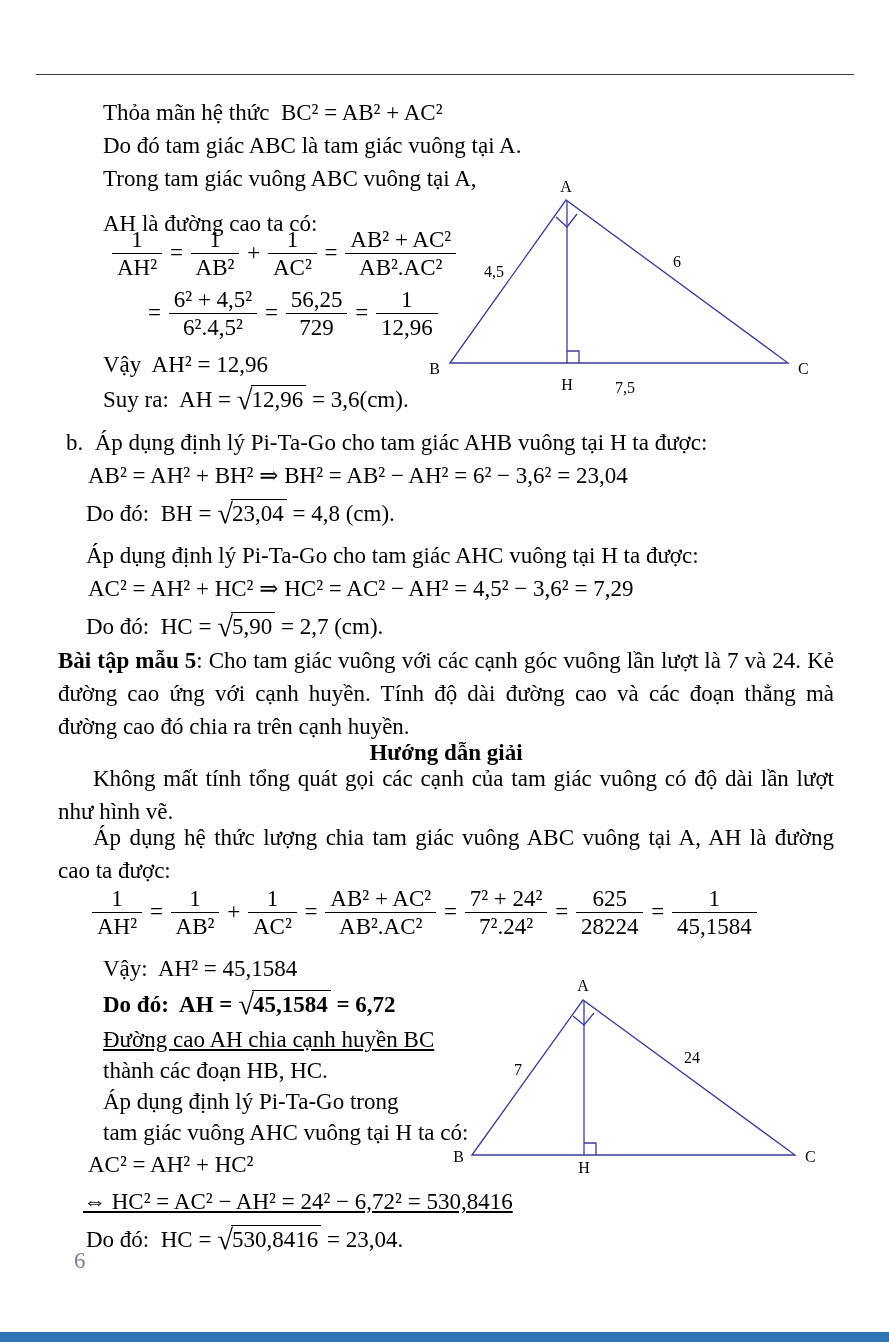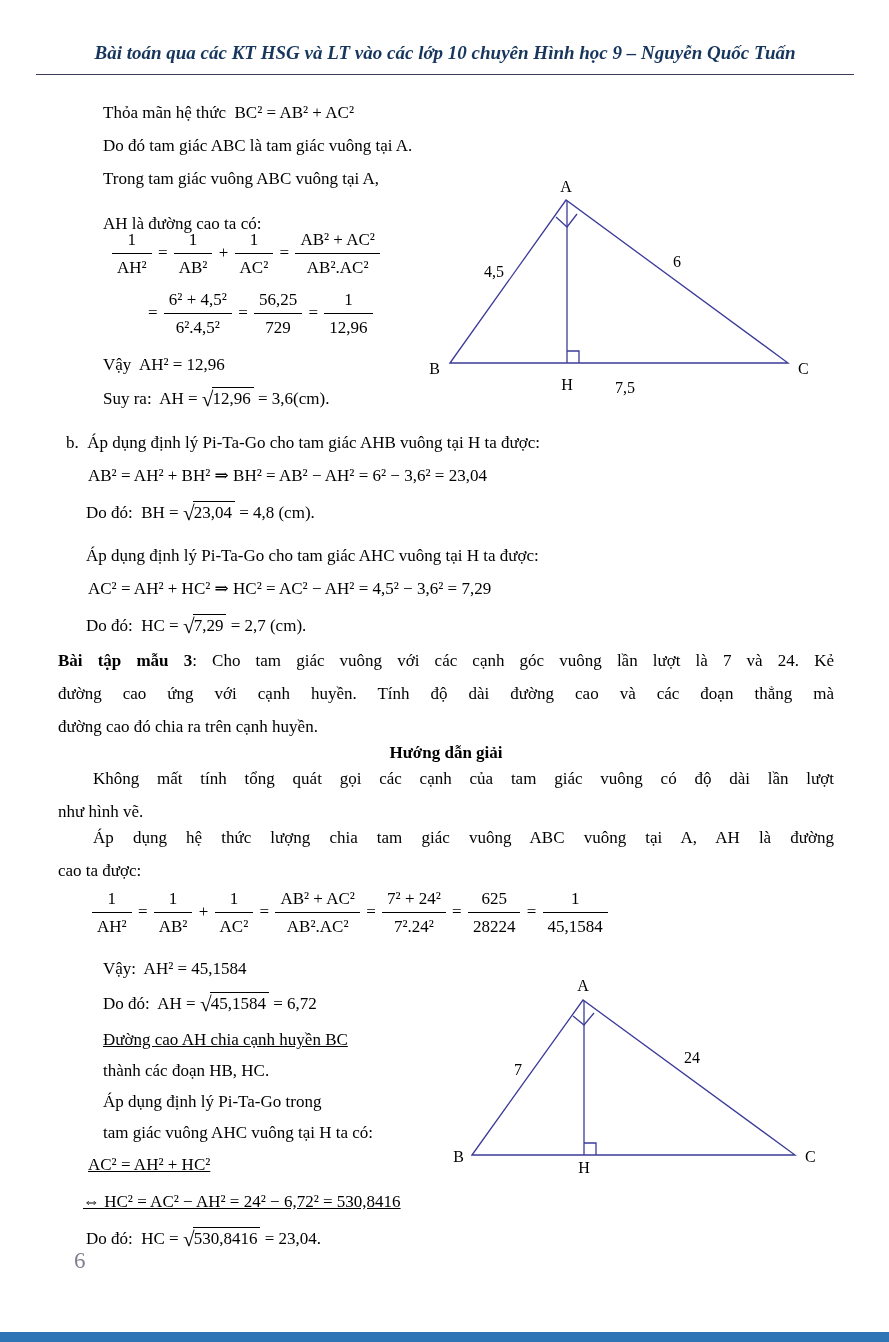--- a/index.html
+++ b/index.html
@@ -11,21 +11,21 @@
   #header-title {
     position:absolute; top:42px; left:36px; width:818px;
     text-align:center; font-size:19px; font-weight:bold; font-style:italic;
     color:#17365d; white-space:nowrap;
   }
   #header-rule {
     position:absolute; top:74px; left:36px; width:818px; height:0;
     border-top:1.6px solid #3a3a5c;
   }
   .line {
-    position:absolute; font-size:17px; line-height:26px; white-space:pre;
+    position:absolute; font-size:23px; line-height:26px; white-space:pre;
   }
   .line.justify { white-space:normal; text-align:justify; text-align-last:justify; }
   .line.center { text-align:center; text-align-last:center; white-space:normal; }
   .line.math { display:flex; align-items:center; height:56px; }
   .frac { display:inline-flex; flex-direction:column; text-align:center;
           vertical-align:middle; margin:0 2px; }
   .frac .num { padding:0 5px 1px 5px; border-bottom:1.4px solid #000; line-height:25px; }
   .frac .den { padding:1px 5px 0 5px; line-height:25px; }
   .sqrt { white-space:nowrap; }
   .sqrt .rad { font-size:1.25em; vertical-align:-2px; }
@@ -37,54 +37,53 @@
   #footer-bar {
     position:absolute; left:0; bottom:0; width:889px; height:10px; background:#2e75b6;
   }
   .diagram { position:absolute; }
 </style>
 </head>
 <body>
 
 <div id="page">
 
-  <div id="header-title" style="color: rgb(23, 54, 93);">Bài toán qua các KT HSG và LT vào các lớp 10 chuyên Hình học 9 – Nguyễn Quốc Tuấn</div>
   <div id="header-rule"></div>
 
   <div id="content">
       <div class="line" style="top: 100px; left: 103px;"><span>Thỏa mãn hệ thức  BC² = AB² + AC²</span></div>
       <div class="line" style="top: 133px; left: 103px;"><span>Do đó tam giác ABC là tam giác vuông tại A.</span></div>
       <div class="line" style="top: 166px; left: 103px;"><span>Trong tam giác vuông ABC vuông tại A,</span></div>
       <div class="line" style="top: 211px; left: 103px;"><span>AH là đường cao ta có:</span></div>
       <div class="line math" style="top: 225px; left: 110px;"><span class="frac"><span class="num">1</span><span class="den">AH²</span></span><span> = </span><span class="frac"><span class="num">1</span><span class="den">AB²</span></span><span> + </span><span class="frac"><span class="num">1</span><span class="den">AC²</span></span><span> = </span><span class="frac"><span class="num">AB² + AC²</span><span class="den">AB².AC²</span></span></div>
       <div class="line math" style="top: 285px; left: 148px;"><span>= </span><span class="frac"><span class="num">6² + 4,5²</span><span class="den">6².4,5²</span></span><span> = </span><span class="frac"><span class="num">56,25</span><span class="den">729</span></span><span> = </span><span class="frac"><span class="num">1</span><span class="den">12,96</span></span></div>
       <div class="line" style="top: 352px; left: 103px;"><span>Vậy  AH² = 12,96</span></div>
       <div class="line" style="top: 386px; left: 103px;"><span>Suy ra:  AH = </span><span class="sqrt"><span class="rad">√</span><span class="arg">12,96</span></span><span> = 3,6(cm).</span></div>
       <div class="line" style="top: 430px; left: 66px;"><span>b.  Áp dụng định lý Pi-Ta-Go cho tam giác AHB vuông tại H ta được:</span></div>
       <div class="line" style="top: 463px; left: 88px;"><span>AB² = AH² + BH² ⇒ BH² = AB² − AH² = 6² − 3,6² = 23,04</span></div>
       <div class="line" style="top: 500px; left: 86px;"><span>Do đó:  BH = </span><span class="sqrt"><span class="rad">√</span><span class="arg">23,04</span></span><span> = 4,8 (cm).</span></div>
       <div class="line" style="top: 543px; left: 86px;"><span>Áp dụng định lý Pi-Ta-Go cho tam giác AHC vuông tại H ta được:</span></div>
       <div class="line" style="top: 576px; left: 88px;"><span>AC² = AH² + HC² ⇒ HC² = AC² − AH² = 4,5² − 3,6² = 7,29</span></div>
-      <div class="line" style="top: 613px; left: 86px;"><span>Do đó:  HC = </span><span class="sqrt"><span class="rad">√</span><span class="arg">7,29</span></span><span> = 2,7 (cm).</span></div>
-      <div class="line justify" style="top: 648px; left: 58px; width: 776px;"><b>Bài tập mẫu 3</b><span>: Cho tam giác vuông với các cạnh góc vuông lần lượt là 7 và 24. Kẻ</span></div>
+      <div class="line" style="top: 613px; left: 86px;"><span>Do đó:  HC = </span><span class="sqrt"><span class="rad">√</span><span class="arg">5,90</span></span><span> = 2,7 (cm).</span></div>
+      <div class="line justify" style="top: 648px; left: 58px; width: 776px;"><b>Bài tập mẫu 5</b><span>: Cho tam giác vuông với các cạnh góc vuông lần lượt là 7 và 24. Kẻ</span></div>
       <div class="line justify" style="top: 681px; left: 58px; width: 776px;"><span>đường cao ứng với cạnh huyền. Tính độ dài đường cao và các đoạn thẳng mà</span></div>
       <div class="line" style="top: 714px; left: 58px;"><span>đường cao đó chia ra trên cạnh huyền.</span></div>
       <div class="line center" style="top: 740px; left: 58px; width: 776px;"><b>Hướng dẫn giải</b></div>
       <div class="line justify" style="top: 766px; left: 93px; width: 741px;"><span>Không mất tính tổng quát gọi các cạnh của tam giác vuông có độ dài lần lượt</span></div>
       <div class="line" style="top: 799px; left: 58px;"><span>như hình vẽ.</span></div>
       <div class="line justify" style="top: 825px; left: 93px; width: 741px;"><span>Áp dụng hệ thức lượng chia tam giác vuông ABC vuông tại A, AH là đường</span></div>
       <div class="line" style="top: 858px; left: 58px;"><span>cao ta được:</span></div>
       <div class="line math" style="top: 884px; left: 90px;"><span class="frac"><span class="num">1</span><span class="den">AH²</span></span><span> = </span><span class="frac"><span class="num">1</span><span class="den">AB²</span></span><span> + </span><span class="frac"><span class="num">1</span><span class="den">AC²</span></span><span> = </span><span class="frac"><span class="num">AB² + AC²</span><span class="den">AB².AC²</span></span><span> = </span><span class="frac"><span class="num">7² + 24²</span><span class="den">7².24²</span></span><span> = </span><span class="frac"><span class="num">625</span><span class="den">28224</span></span><span> = </span><span class="frac"><span class="num">1</span><span class="den">45,1584</span></span></div>
       <div class="line" style="top: 956px; left: 103px;"><span>Vậy:  AH² = 45,1584</span></div>
-      <div class="line" style="top: 991px; left: 103px;"><span>Do đó:  AH = </span><span class="sqrt"><span class="rad">√</span><span class="arg">45,1584</span></span><span> = 6,72</span></div>
+      <div class="line" style="top: 991px; left: 103px; font-weight: bold;"><span>Do đó:  AH = </span><span class="sqrt"><span class="rad">√</span><span class="arg">45,1584</span></span><span> = 6,72</span></div>
       <div class="line" style="top: 1027px; left: 103px; text-decoration: underline;"><span>Đường cao AH chia cạnh huyền BC</span></div>
       <div class="line" style="top: 1058px; left: 103px;"><span>thành các đoạn HB, HC.</span></div>
       <div class="line" style="top: 1089px; left: 103px; text-align: right;"><span>Áp dụng định lý Pi-Ta-Go trong</span></div>
       <div class="line" style="top: 1120px; left: 103px;"><span>tam giác vuông AHC vuông tại H ta có:</span></div>
-      <div class="line" style="top: 1152px; left: 88px; text-decoration: underline;"><span>AC² = AH² + HC²</span></div>
+      <div class="line" style="top: 1152px; left: 88px;"><span>AC² = AH² + HC²</span></div>
       <div class="line" style="top: 1189px; left: 83px; text-decoration: underline;"><span>⇔ HC² = AC² − AH² = 24² − 6,72² = 530,8416</span></div>
       <div class="line" style="top: 1226px; left: 86px;"><span>Do đó:  HC = </span><span class="sqrt"><span class="rad">√</span><span class="arg">530,8416</span></span><span> = 23,04.</span></div>
     </div>
 
   <svg class="diagram" style="left:420px; top:178px;" width="400" height="220" viewBox="0 0 400 220">
     <g stroke="#3b3b99" stroke-width="1.3" fill="none">
       <polygon points="30,185 146,22 368,185"></polygon>
       <line x1="147" y1="23" x2="147" y2="185"></line>
       <polyline points="159,185 159,173 147,173"></polyline>
       <polyline points="136,39 147,49 157,36"></polyline>

